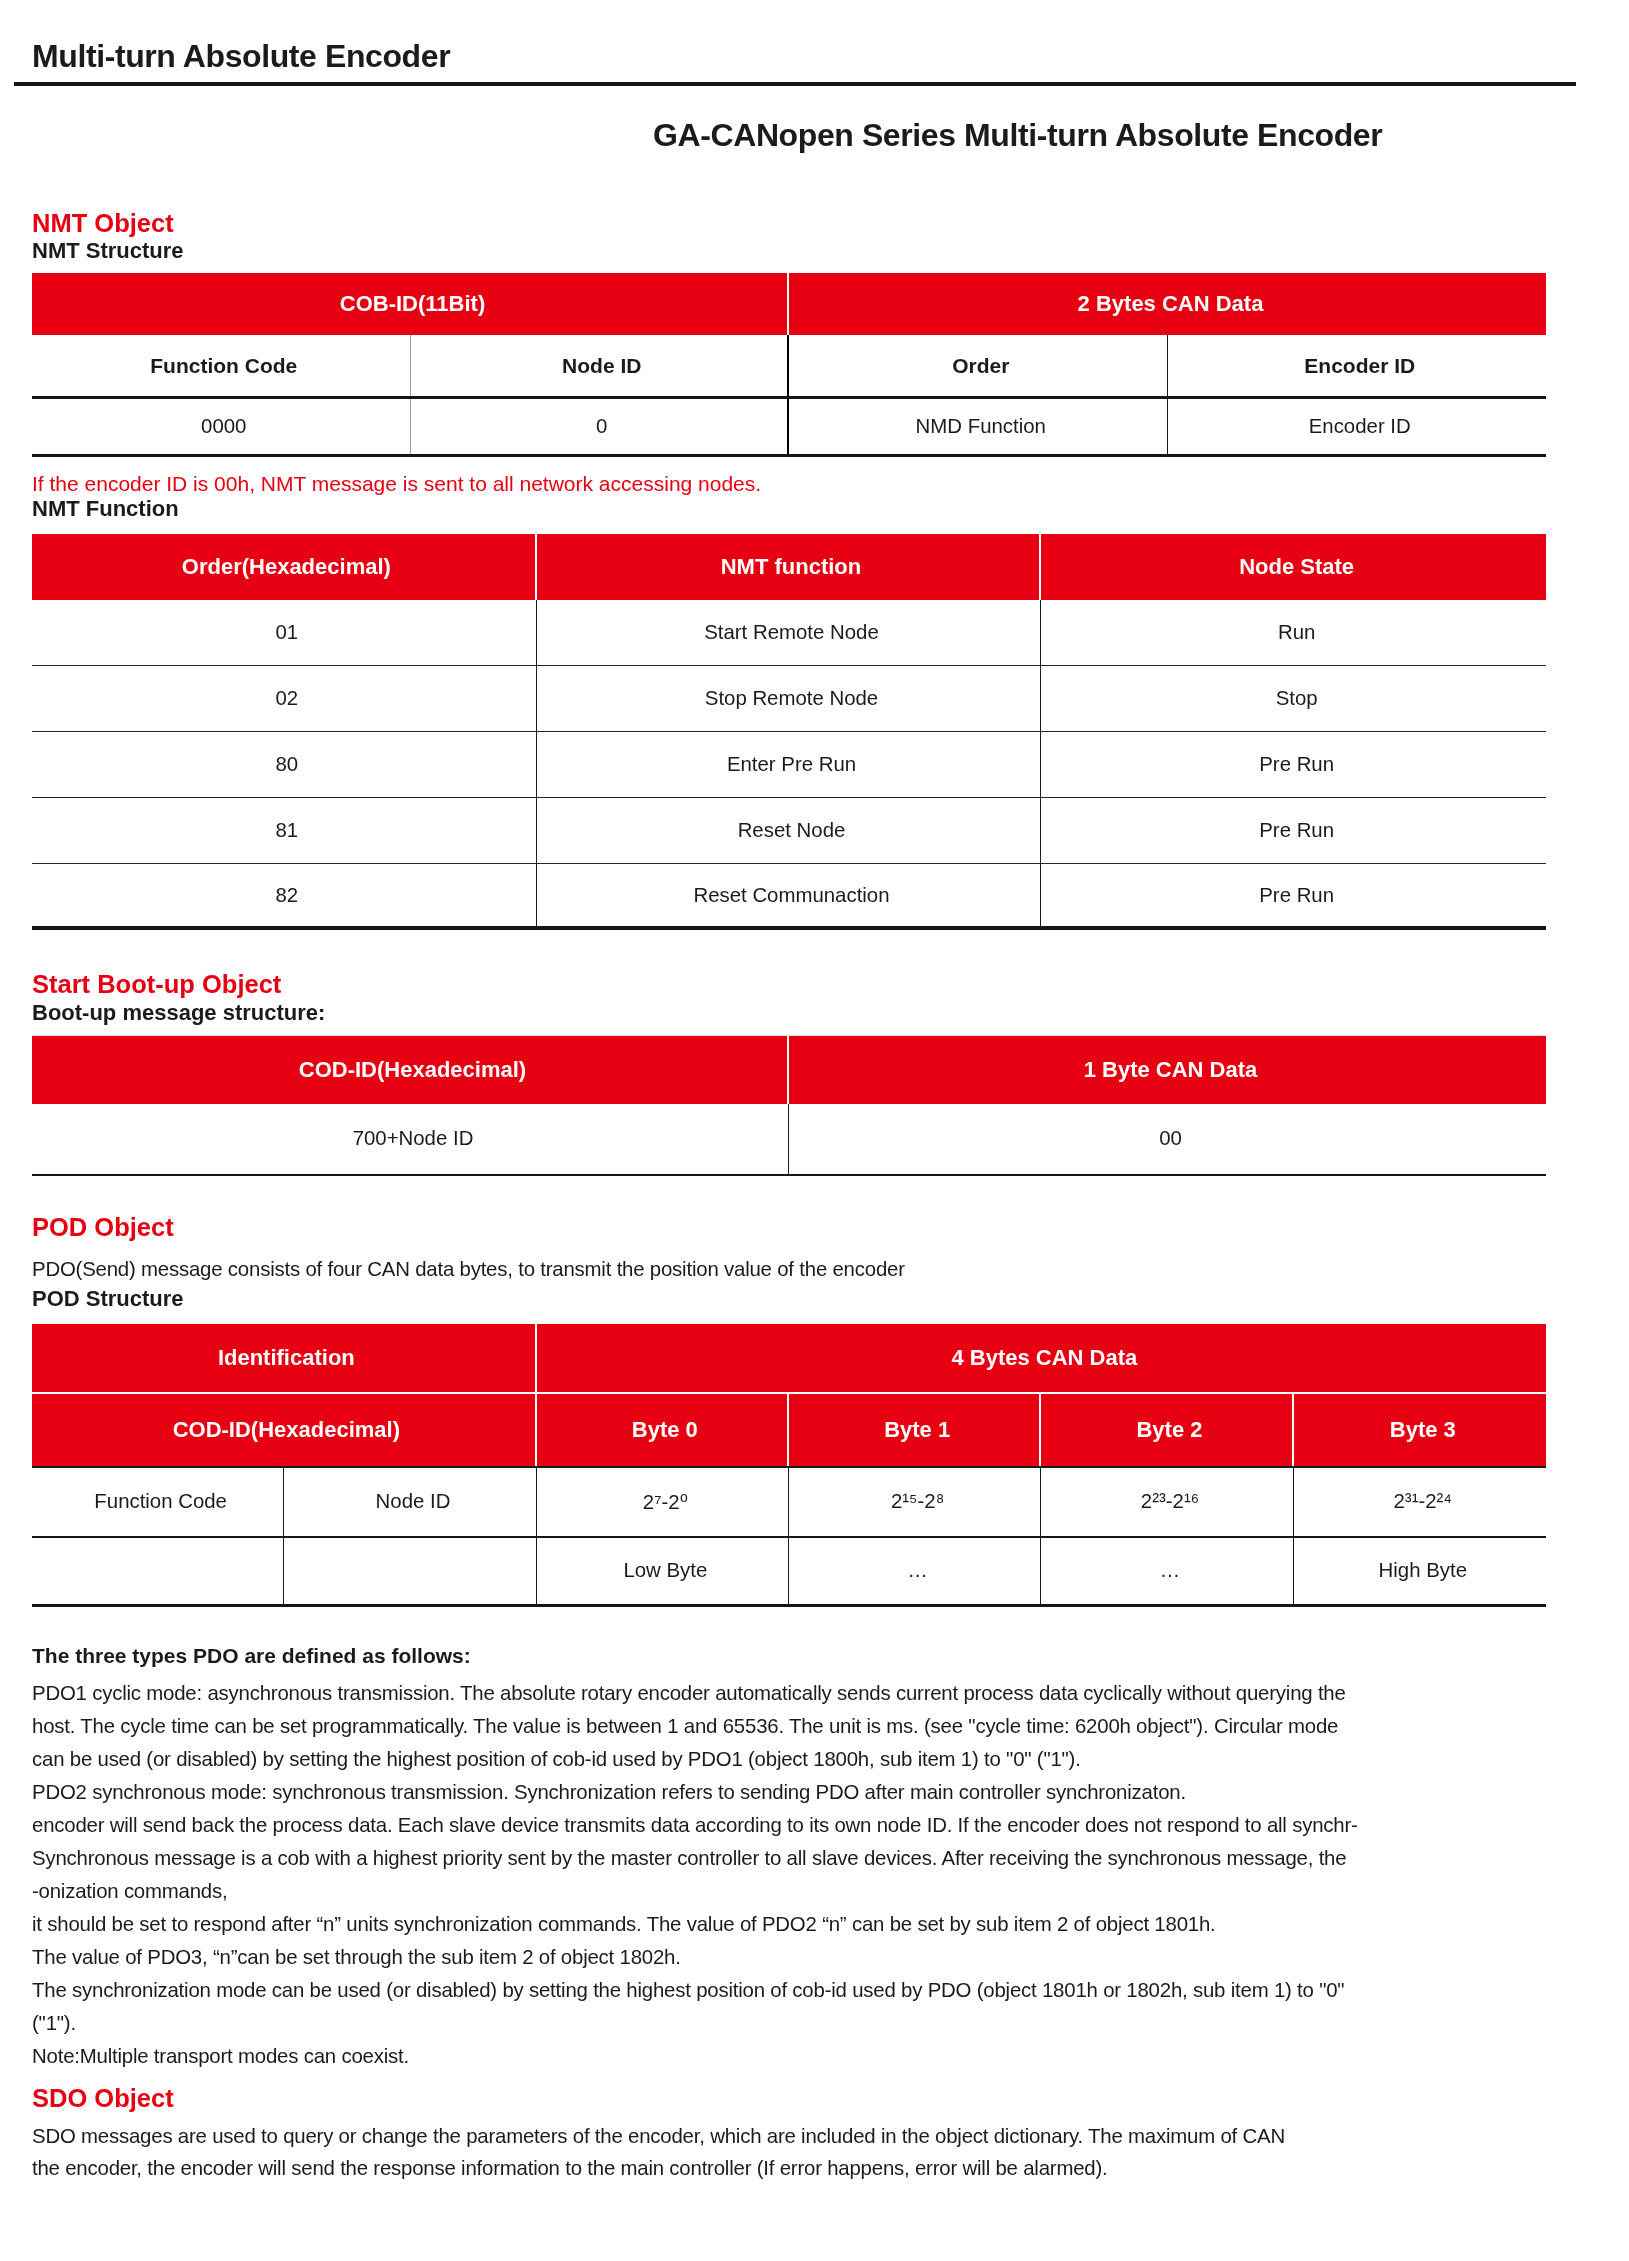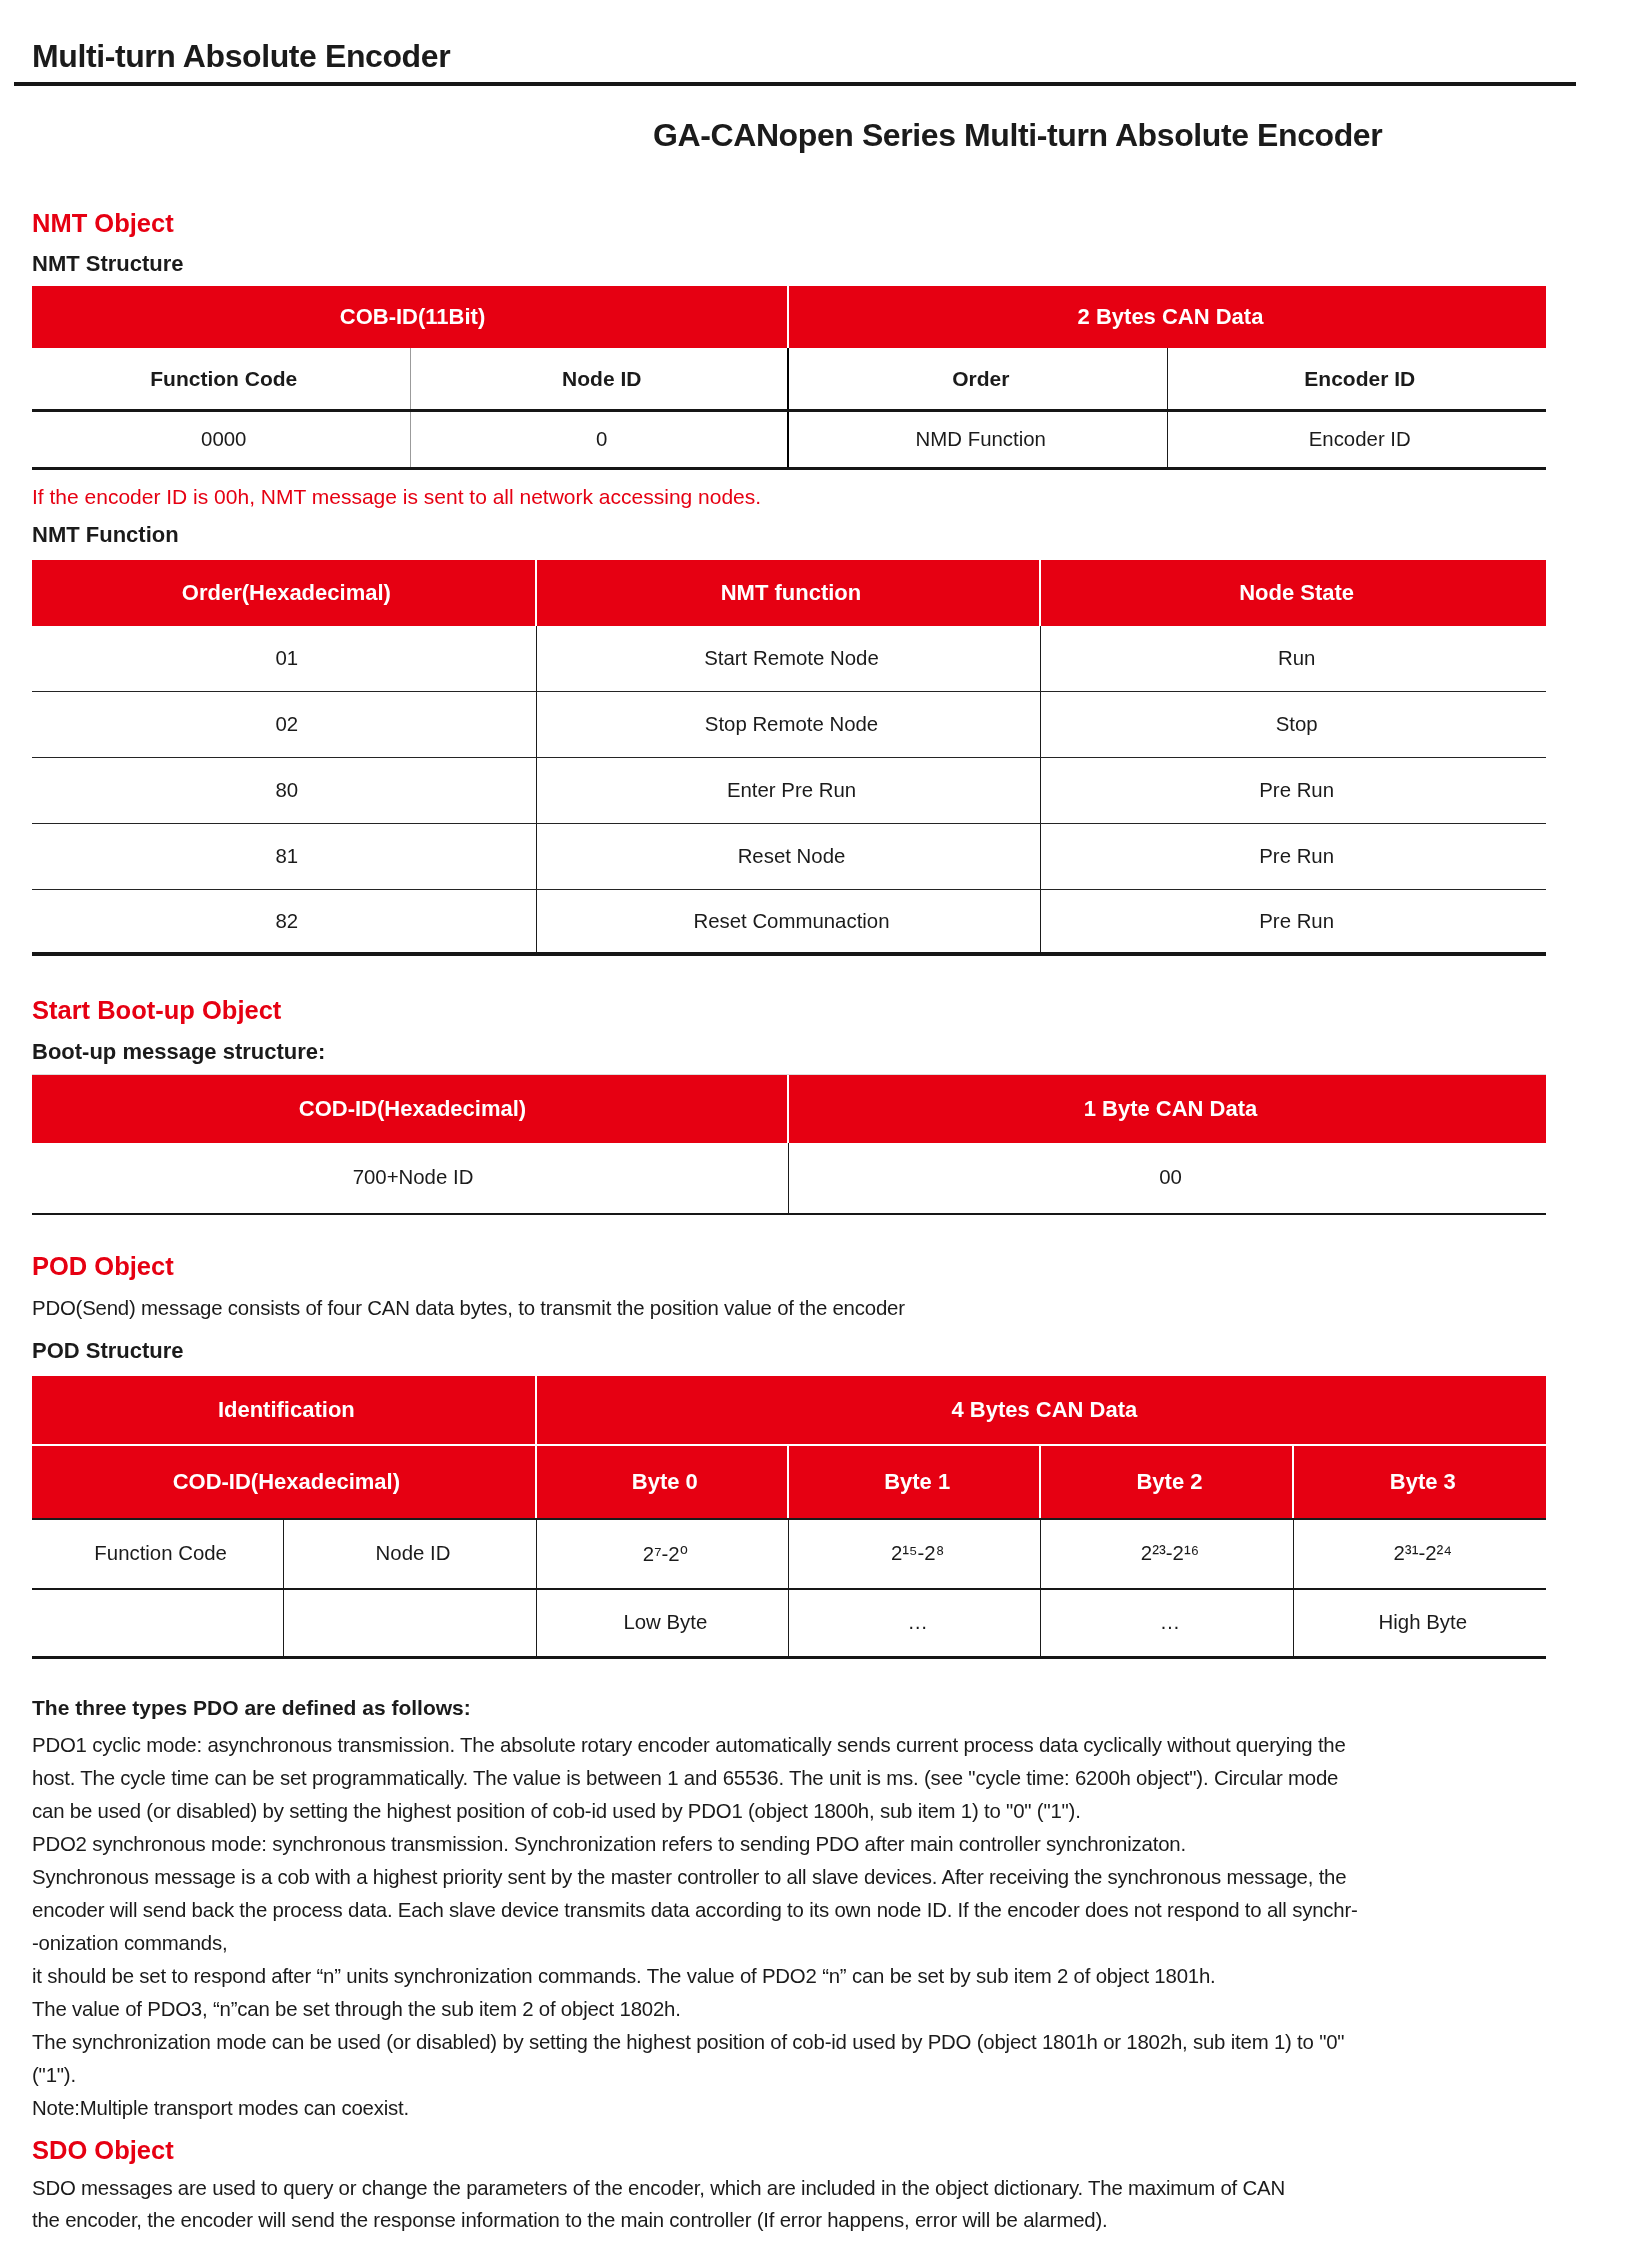--- a/index.html
+++ b/index.html
@@ -10,21 +10,21 @@
     color: #1b1b1b;
     overflow: hidden;
   }
   .page { padding: 37px 83px 0 32px; }
 
   .doc-title { font-size: 32px; font-weight: bold; letter-spacing: -0.4px; line-height: 1.2; }
   .title-rule { height: 3.4px; background: #161616; width: 1562px; margin: 6.8px 0 0 -18px; }
   .series-heading { font-size: 32px; font-weight: bold; margin: 31px 0 0 621px; white-space: nowrap; letter-spacing: -0.4px; }
 
   .red-heading { color: #e60012; font-size: 25.5px; font-weight: bold; line-height: 1.2; }
-  .sub-label { font-size: 22px; font-weight: bold; margin-top: 13px; line-height: 1.2; }
+  .sub-label { font-size: 22px; font-weight: bold; margin-top: 0; line-height: 1.2; }
 
   .tbl { width: 1514px; }
   .row { display: grid; }
   .cell { display: flex; align-items: center; justify-content: center; text-align: center; padding-left: 6px; }
   .red-row .cell { background: #e60012; color: #ffffff; font-weight: bold; font-size: 22px; }
 
   
   #nmt-structure-table { margin-top: 8.5px; }
   #nmt-structure-table .r1 { grid-template-columns: 1fr 1fr; height: 62px; }
   #nmt-structure-table .r1 .cell:first-child { border-right: 2.5px solid #ffffff; }
@@ -190,22 +190,22 @@
       <div class="cell">High Byte</div>
     </div>
   </div>
 
   <div class="defs-label">The three types PDO are defined as follows:</div>
   <div class="paras">
     <div class="para-line">PDO1 cyclic mode: asynchronous transmission. The absolute rotary encoder automatically sends current process data cyclically without querying the</div>
     <div class="para-line">host. The cycle time can be set programmatically. The value is between 1 and 65536. The unit is ms. (see "cycle time: 6200h object"). Circular mode</div>
     <div class="para-line">can be used (or disabled) by setting the highest position of cob-id used by PDO1 (object 1800h, sub item 1) to "0" ("1").</div>
     <div class="para-line">PDO2 synchronous mode: synchronous transmission. Synchronization refers to sending PDO after main controller synchronizaton.</div>
+    <div class="para-line">encoder will send back the process data. Each slave device transmits data according to its own node ID. If the encoder does not respond to all synchr-</div>
     <div class="para-line">Synchronous message is a cob with a highest priority sent by the master controller to all slave devices. After receiving the synchronous message, the</div>
-    <div class="para-line">encoder will send back the process data. Each slave device transmits data according to its own node ID. If the encoder does not respond to all synchr-</div>
     <div class="para-line">-onization commands,</div>
     <div class="para-line">it should be set to respond after “n” units synchronization commands. The value of PDO2 “n” can be set by sub item 2 of object 1801h.</div>
     <div class="para-line">The value of PDO3, “n”can be set through the sub item 2 of object 1802h.</div>
     <div class="para-line">The synchronization mode can be used (or disabled) by setting the highest position of cob-id used by PDO (object 1801h or 1802h, sub item 1) to "0"</div>
     <div class="para-line">("1").</div>
     <div class="para-line">Note:Multiple transport modes can coexist.</div>
   </div>
 
   <div class="red-heading mt-sdo">SDO Object</div>
   <div class="paras sdo-paras">

